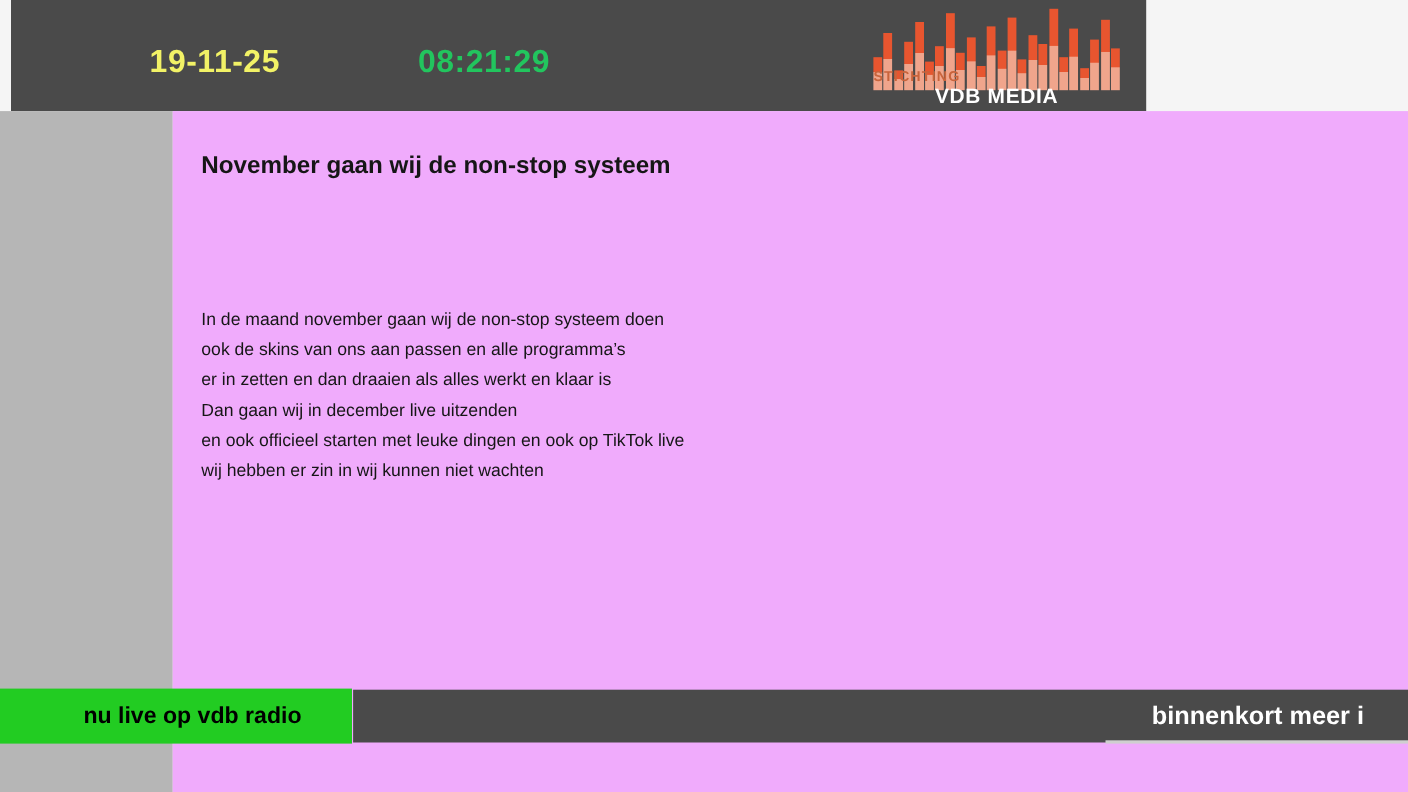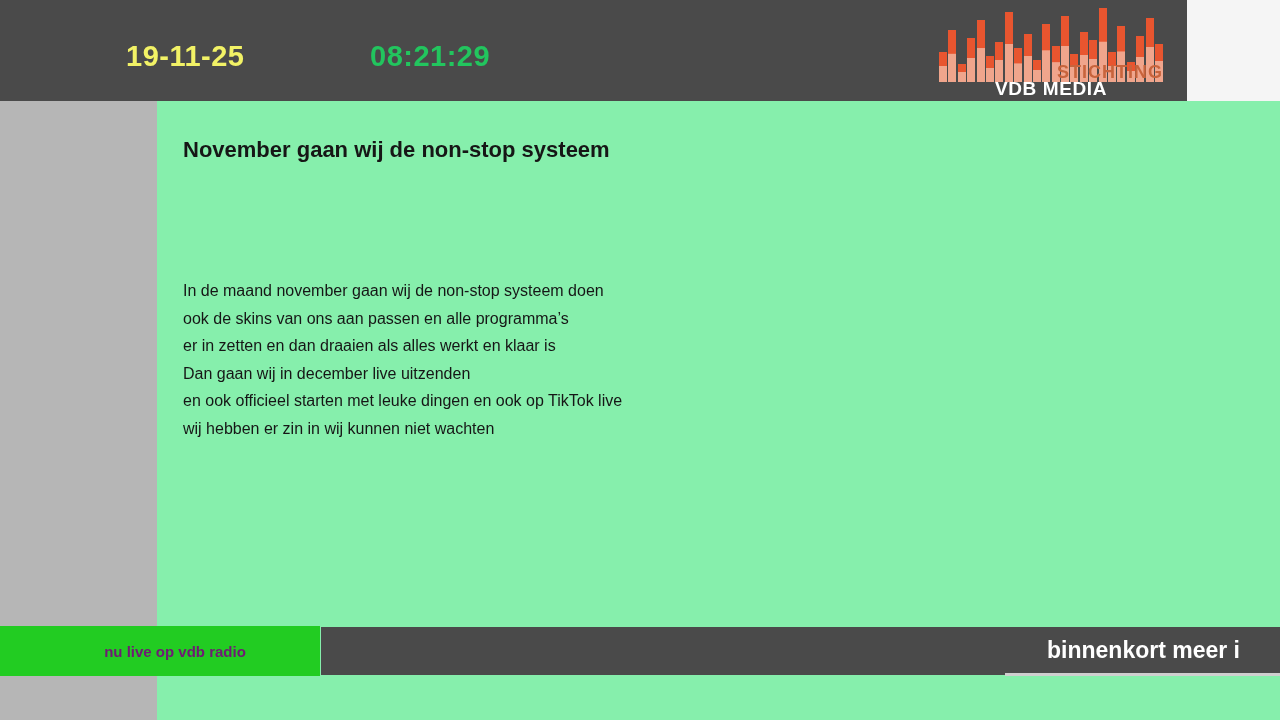--- a/index.html
+++ b/index.html
@@ -15,22 +15,22 @@
   #app {
     position: relative;
     width: 1280px;
     height: 720px;
     background: #f5f5f5;
   }
 
   
   .topbar {
     position: absolute;
-    left: 0; top: 0;
-    width: 1187px;
+    left: 10px; top: 0;
+    width: 1032px;
     height: 101px;
     background: #4a4a4a;
   }
 
   .clock-date {
     position: absolute;
     left: 126px;
     top: 40px;
     color: #f2f266;
     font-size: 29px;
@@ -71,22 +71,22 @@
   .logo-bars .bar {
     width: 8px;
     background: linear-gradient(180deg, #e8552f 0%, #e8552f 45%, #f0a58c 46%, #f0a58c 100%);
   }
 
   .logo-stichting {
     position: absolute;
     left: 0;
     top: 62px;
     width: 224px;
-    text-align: right;
-    font-size: 18px;
+    text-align: left;
+    font-size: 13px;
     font-weight: bold;
     letter-spacing: 1px;
     color: #c8643c;
   }
 
   .logo-title {
     position: absolute;
     left: 0;
     top: 78px;
     width: 224px;
@@ -107,21 +107,21 @@
     background: #b6b6b6;
   }
 
   
   .content {
     position: absolute;
     left: 157px;
     top: 101px;
     width: 1123px;
     height: 619px;
-    background: #86efac;
+    background: #f0abfc;
   }
 
   .content-heading {
     position: absolute;
     left: 26px;
     top: 36px;
     font-size: 22px;
     font-weight: bold;
     color: #161616;
   }
@@ -161,22 +161,22 @@
     top: 0;
     width: 320px;
     height: 50px;
     background: #22cc22;
     display: flex;
     align-items: center;
     justify-content: center;
   }
 
   .ticker-live-text {
-    color: #701a75;
-    font-size: 15px;
+    color: #000000;
+    font-size: 21px;
     font-weight: bold;
     margin-left: 30px;
   }
 
   .ticker-feed {
     position: absolute;
     left: 321px;
     top: 1px;
     width: 981px;
     height: 48px;

